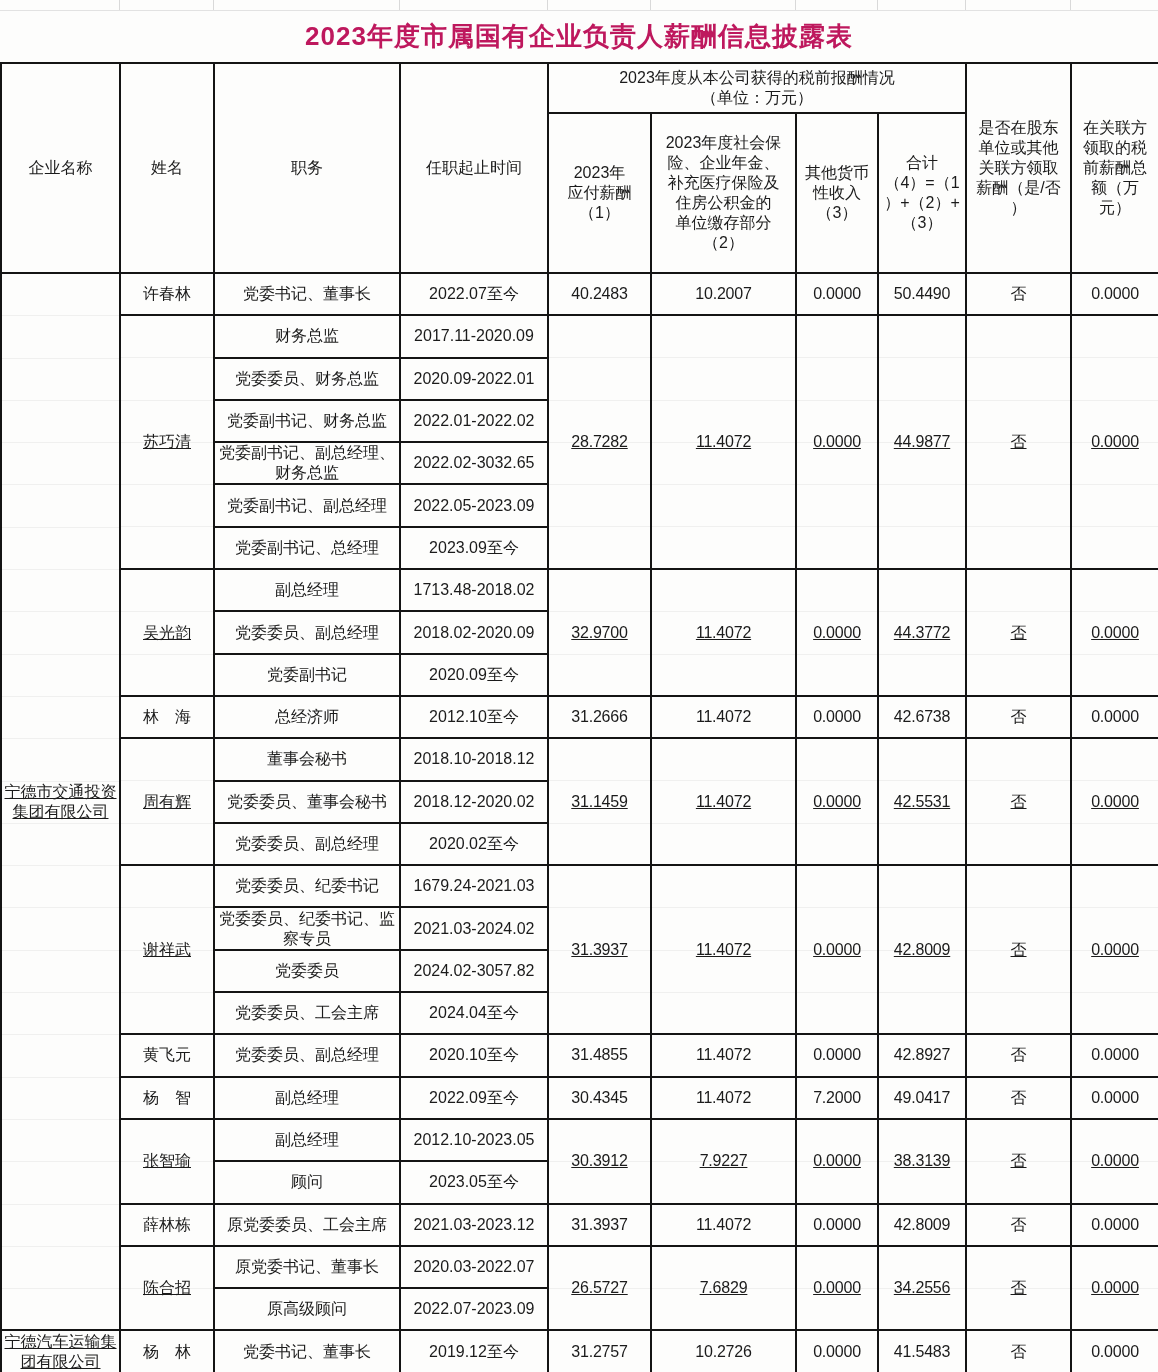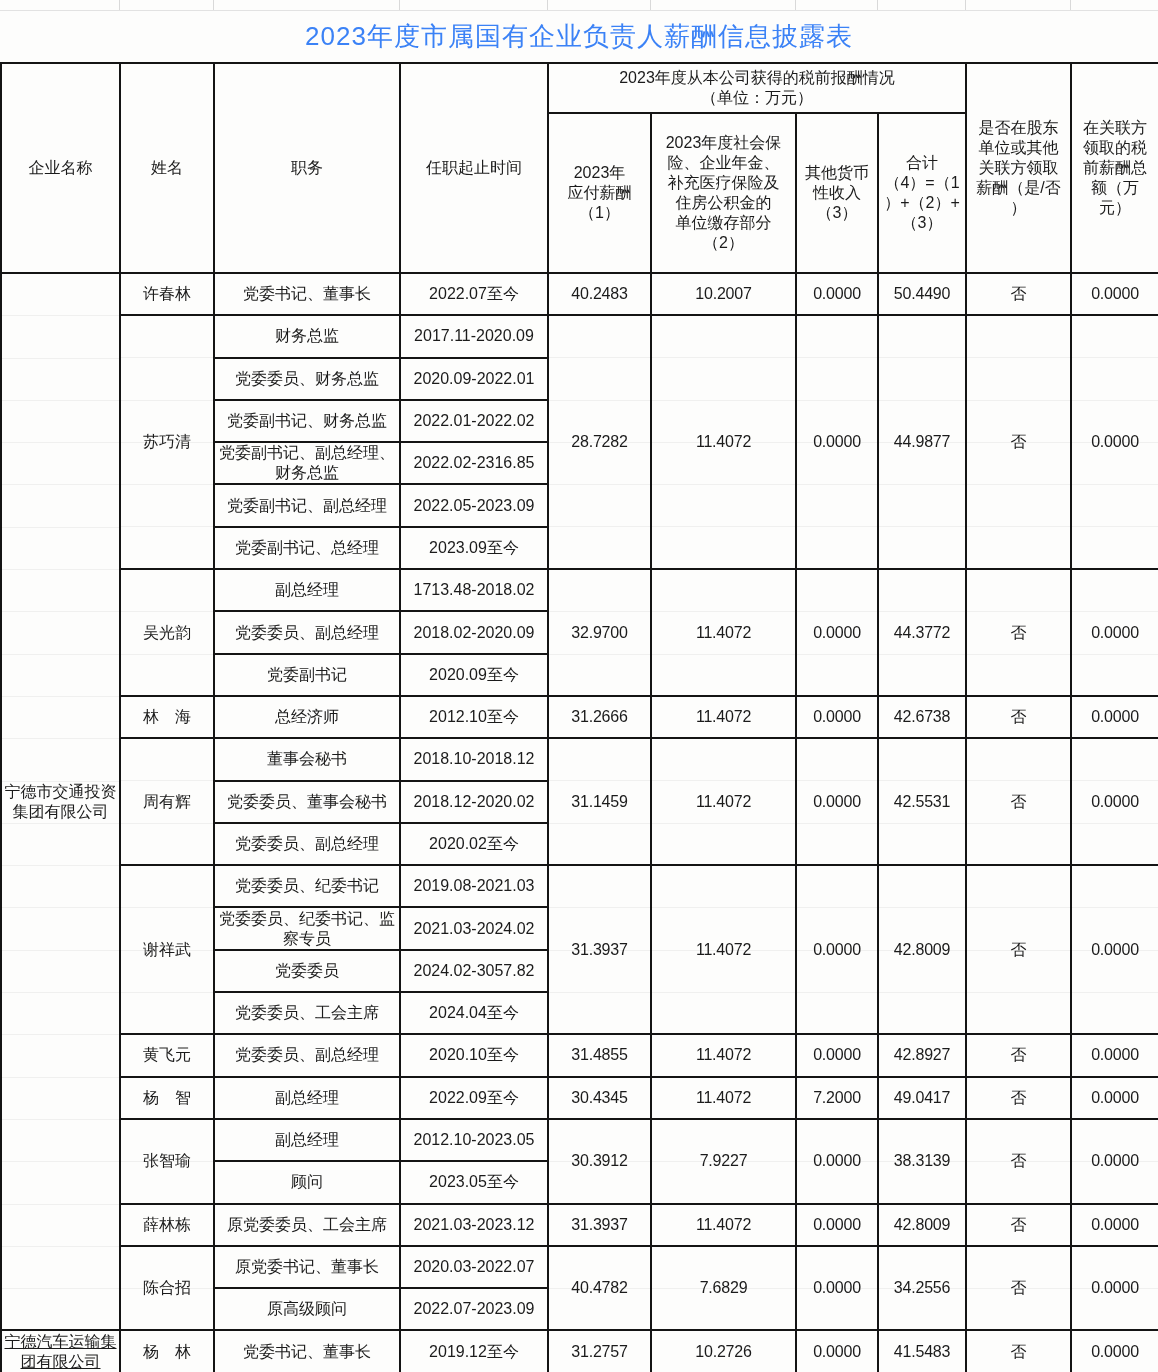--- a/index.html
+++ b/index.html
@@ -16,21 +16,21 @@
       linear-gradient(#d9d9d9,#d9d9d9),linear-gradient(#d9d9d9,#d9d9d9),
       linear-gradient(#d9d9d9,#d9d9d9),linear-gradient(#d9d9d9,#d9d9d9),
       linear-gradient(#d9d9d9,#d9d9d9);
     background-size:1px 100%;
     background-repeat:no-repeat;
     background-position:119px 0,213px 0,399px 0,547px 0,650px 0,795px 0,877px 0,965px 0,1070px 0;
   }
 
   .title{
     height:51px;display:flex;align-items:center;justify-content:center;
-    font-size:26px;font-weight:400;letter-spacing:1px;color:#3b82f6;
+    font-size:26px;font-weight:700;letter-spacing:1px;color:#be185d;
   }
 
   table.disclosure{
     border-collapse:collapse;table-layout:fixed;width:1158px;
     background:#fdfdfc;
   }
   table.disclosure th,
   table.disclosure td{
     border:2px solid #141414;
     vertical-align:middle;text-align:center;
@@ -40,20 +40,21 @@
   thead tr.group-row{height:50px;}
   thead tr.sub-row{height:160px;}
   tbody tr{height:42.3px;}
   .pre{white-space:pre-line;}
   .num{font-size:15px;letter-spacing:-0.2px;}
   td.align-left{text-align:left;padding-left:3px;text-decoration:underline;}
   td.merged{
     background-image:repeating-linear-gradient(
       to bottom, transparent 0, transparent 41.3px,
       rgba(0,0,0,0.05) 41.3px, rgba(0,0,0,0.05) 42.3px);
+    text-decoration:underline;
   }
 </style>
 </head>
 <body>
 
 <div class="sheet">
   <div class="top-strip"></div>
   <div class="title">2023年度市属国有企业负责人薪酬信息披露表</div>
 
   <table class="disclosure">
@@ -135,21 +136,21 @@
           <td>党委委员、财务总监</td>
           <td>2020.09-2022.01</td>
         </tr>
         <tr>
           <td>党委副书记、财务总监</td>
           <td>2022.01-2022.02</td>
         </tr>
         <tr>
           <td class="pre">党委副书记、副总经理、
 财务总监</td>
-          <td>2022.02-2316.85</td>
+          <td>2022.02-3032.65</td>
         </tr>
         <tr>
           <td>党委副书记、副总经理</td>
           <td>2022.05-2023.09</td>
         </tr>
         <tr>
           <td>党委副书记、总经理</td>
           <td>2023.09至今</td>
         </tr>
         <tr>
@@ -197,21 +198,21 @@
           <td>党委委员、董事会秘书</td>
           <td>2018.12-2020.02</td>
         </tr>
         <tr>
           <td>党委委员、副总经理</td>
           <td>2020.02至今</td>
         </tr>
         <tr>
           <td rowspan="4" class="merged">谢祥武</td>
           <td>党委委员、纪委书记</td>
-          <td>2019.08-2021.03</td>
+          <td>1679.24-2021.03</td>
           <td rowspan="4" class="merged num">31.3937</td>
           <td rowspan="4" class="merged num">11.4072</td>
           <td rowspan="4" class="merged num">0.0000</td>
           <td rowspan="4" class="merged num">42.8009</td>
           <td rowspan="4" class="merged">否</td>
           <td rowspan="4" class="merged num">0.0000</td>
         </tr>
         <tr>
           <td class="pre">党委委员、纪委书记、监
 察专员</td>
@@ -270,21 +271,21 @@
           <td class="num">11.4072</td>
           <td class="num">0.0000</td>
           <td class="num">42.8009</td>
           <td>否</td>
           <td class="num">0.0000</td>
         </tr>
         <tr>
           <td rowspan="2" class="merged">陈合招</td>
           <td>原党委书记、董事长</td>
           <td>2020.03-2022.07</td>
-          <td rowspan="2" class="merged num">40.4782</td>
+          <td rowspan="2" class="merged num">26.5727</td>
           <td rowspan="2" class="merged num">7.6829</td>
           <td rowspan="2" class="merged num">0.0000</td>
           <td rowspan="2" class="merged num">34.2556</td>
           <td rowspan="2" class="merged">否</td>
           <td rowspan="2" class="merged num">0.0000</td>
         </tr>
         <tr>
           <td>原高级顾问</td>
           <td>2022.07-2023.09</td>
         </tr>

